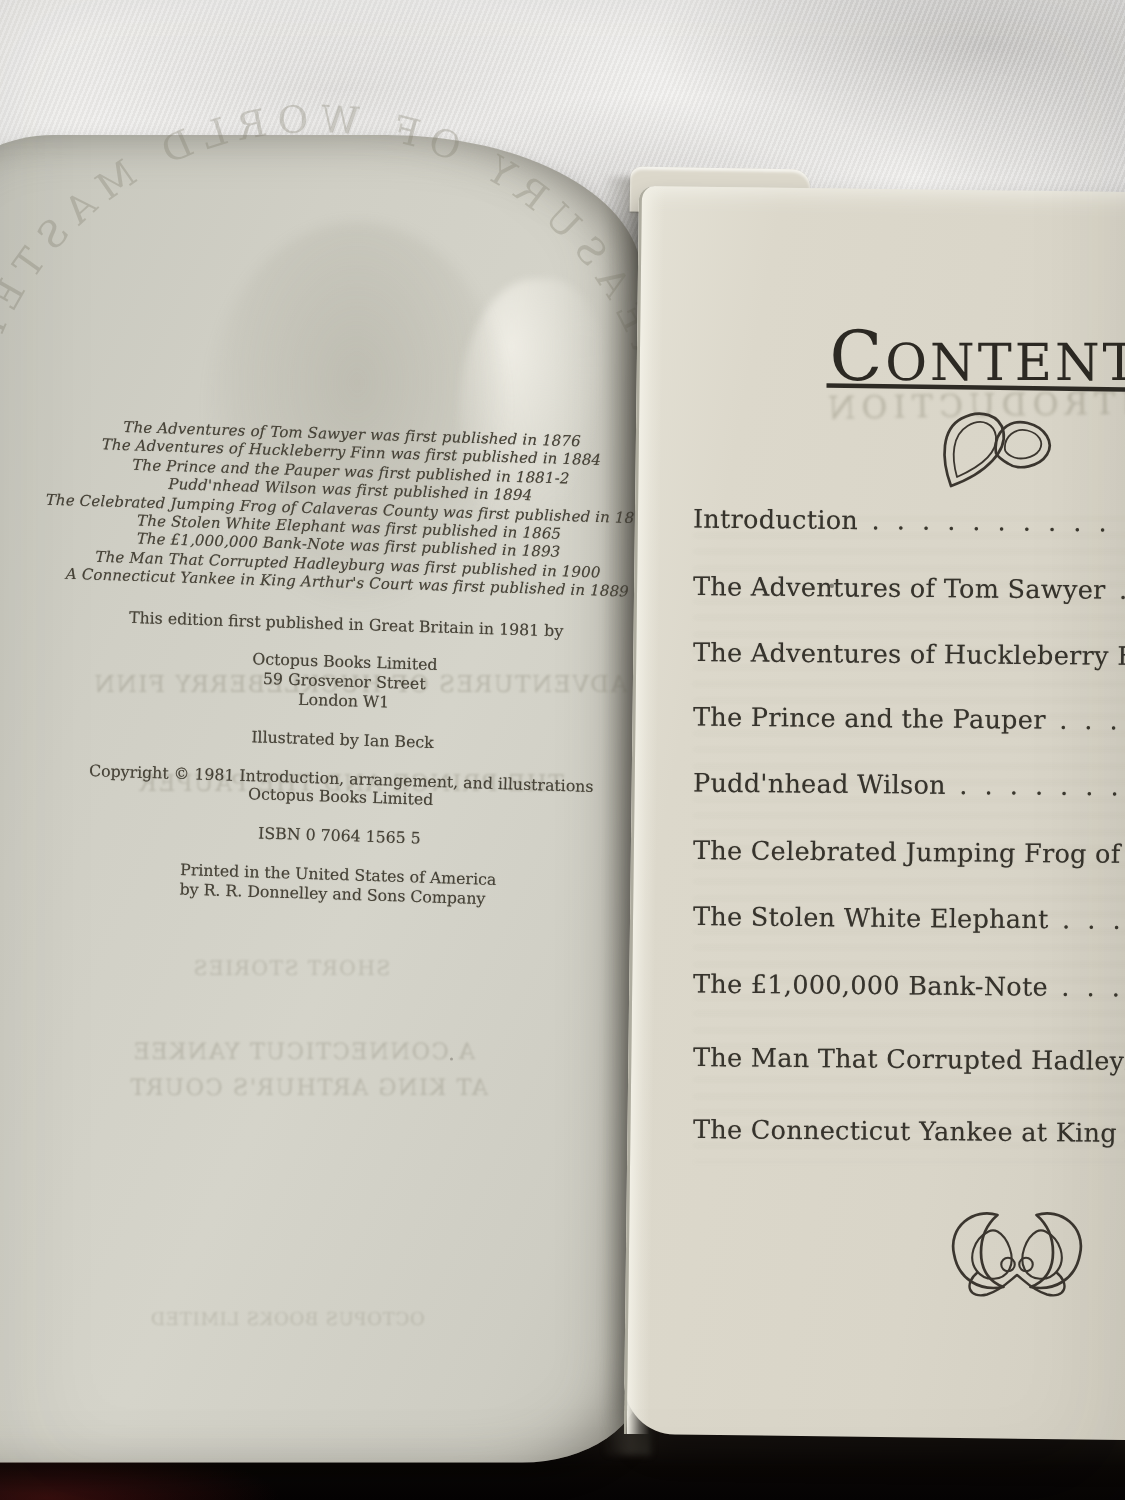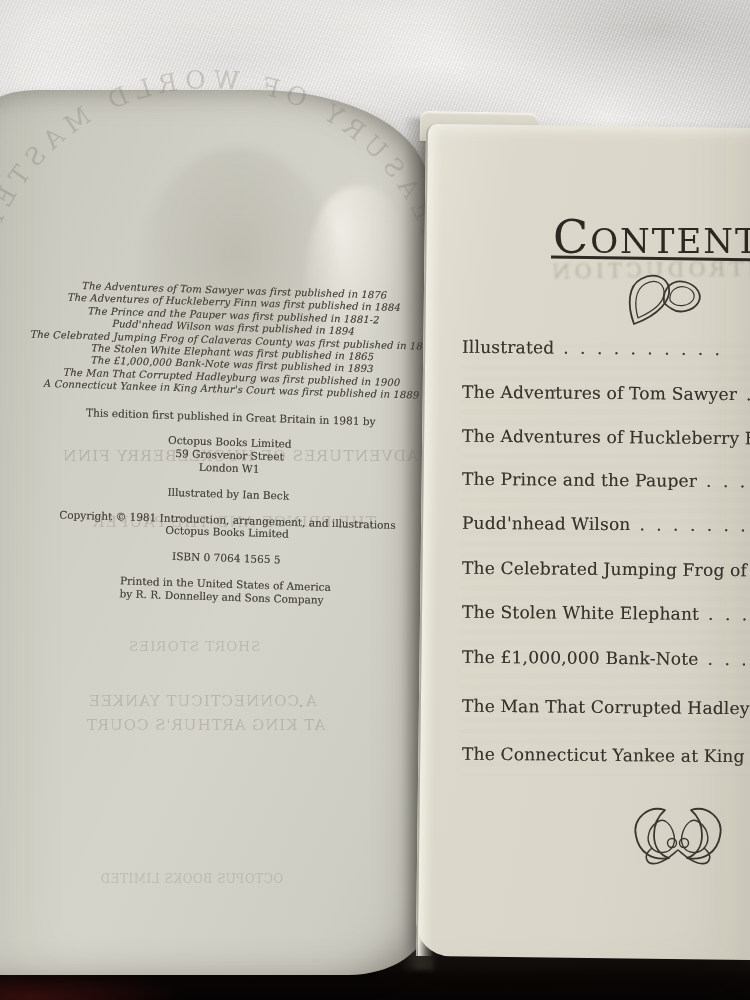--- a/index.html
+++ b/index.html
@@ -192,21 +192,21 @@
 
   <svg class="ornament" style="left:626px;top:272px;" width="80" height="58" viewBox="0 0 80 58">
     <g fill="none" stroke="#3b362f" stroke-width="1.8" stroke-linejoin="round">
       <path d="M8,52 C1,33 2,14 15,7 C28,0 41,5 43,16 C45,28 33,43 8,52 Z"></path>
       <path d="M12,46 C8,32 9,18 19,12 C29,6 37,11 38,19 C39,29 30,38 12,46 Z" stroke-width="1.2"></path>
       <path d="M38,30 C36,16 47,7 59,10 C71,13 77,23 72,31 C67,39 53,42 46,37 C41,34 39,32.5 38,30 Z"></path>
       <path d="M44,28 C43,19 51,13 59,15 C67,17 70,23 67,28 C63,34 53,35 48,32 C45.5,30.5 44.3,29.3 44,28 Z" stroke-width="1.2"></path>
     </g>
   </svg>
 
-  <div class="toc-row" style="top:338px"><span>Illustrated</span><span class="toc-dots">. . . . . . . . . .</span></div>
+  <div class="toc-row" style="top:338px"><span>Introduction</span><span class="toc-dots">. . . . . . . . . .</span></div>
   <div class="toc-row" style="top:383px"><span>The Adventures of Tom Sawyer</span><span class="toc-dots">. . . .</span></div>
   <div class="toc-row" style="top:427px"><span>The Adventures of Huckleberry Finn</span></div>
   <div class="toc-row" style="top:470px"><span>The Prince and the Pauper</span><span class="toc-dots">. . . . . .</span></div>
   <div class="toc-row" style="top:514px"><span>Pudd'nhead Wilson</span><span class="toc-dots">. . . . . . . . .</span></div>
   <div class="toc-row" style="top:559px"><span>The Celebrated Jumping Frog of Calaveras County</span></div>
   <div class="toc-row" style="top:603px"><span>The Stolen White Elephant</span><span class="toc-dots">. . . . .</span></div>
   <div class="toc-row" style="top:648px"><span>The £1,000,000 Bank-Note</span><span class="toc-dots">. . . . . .</span></div>
   <div class="toc-row" style="top:697px"><span>The Man That Corrupted Hadleyburg</span></div>
   <div class="toc-row" style="top:745px"><span>The Connecticut Yankee at King Arthur's Court</span></div>
 

